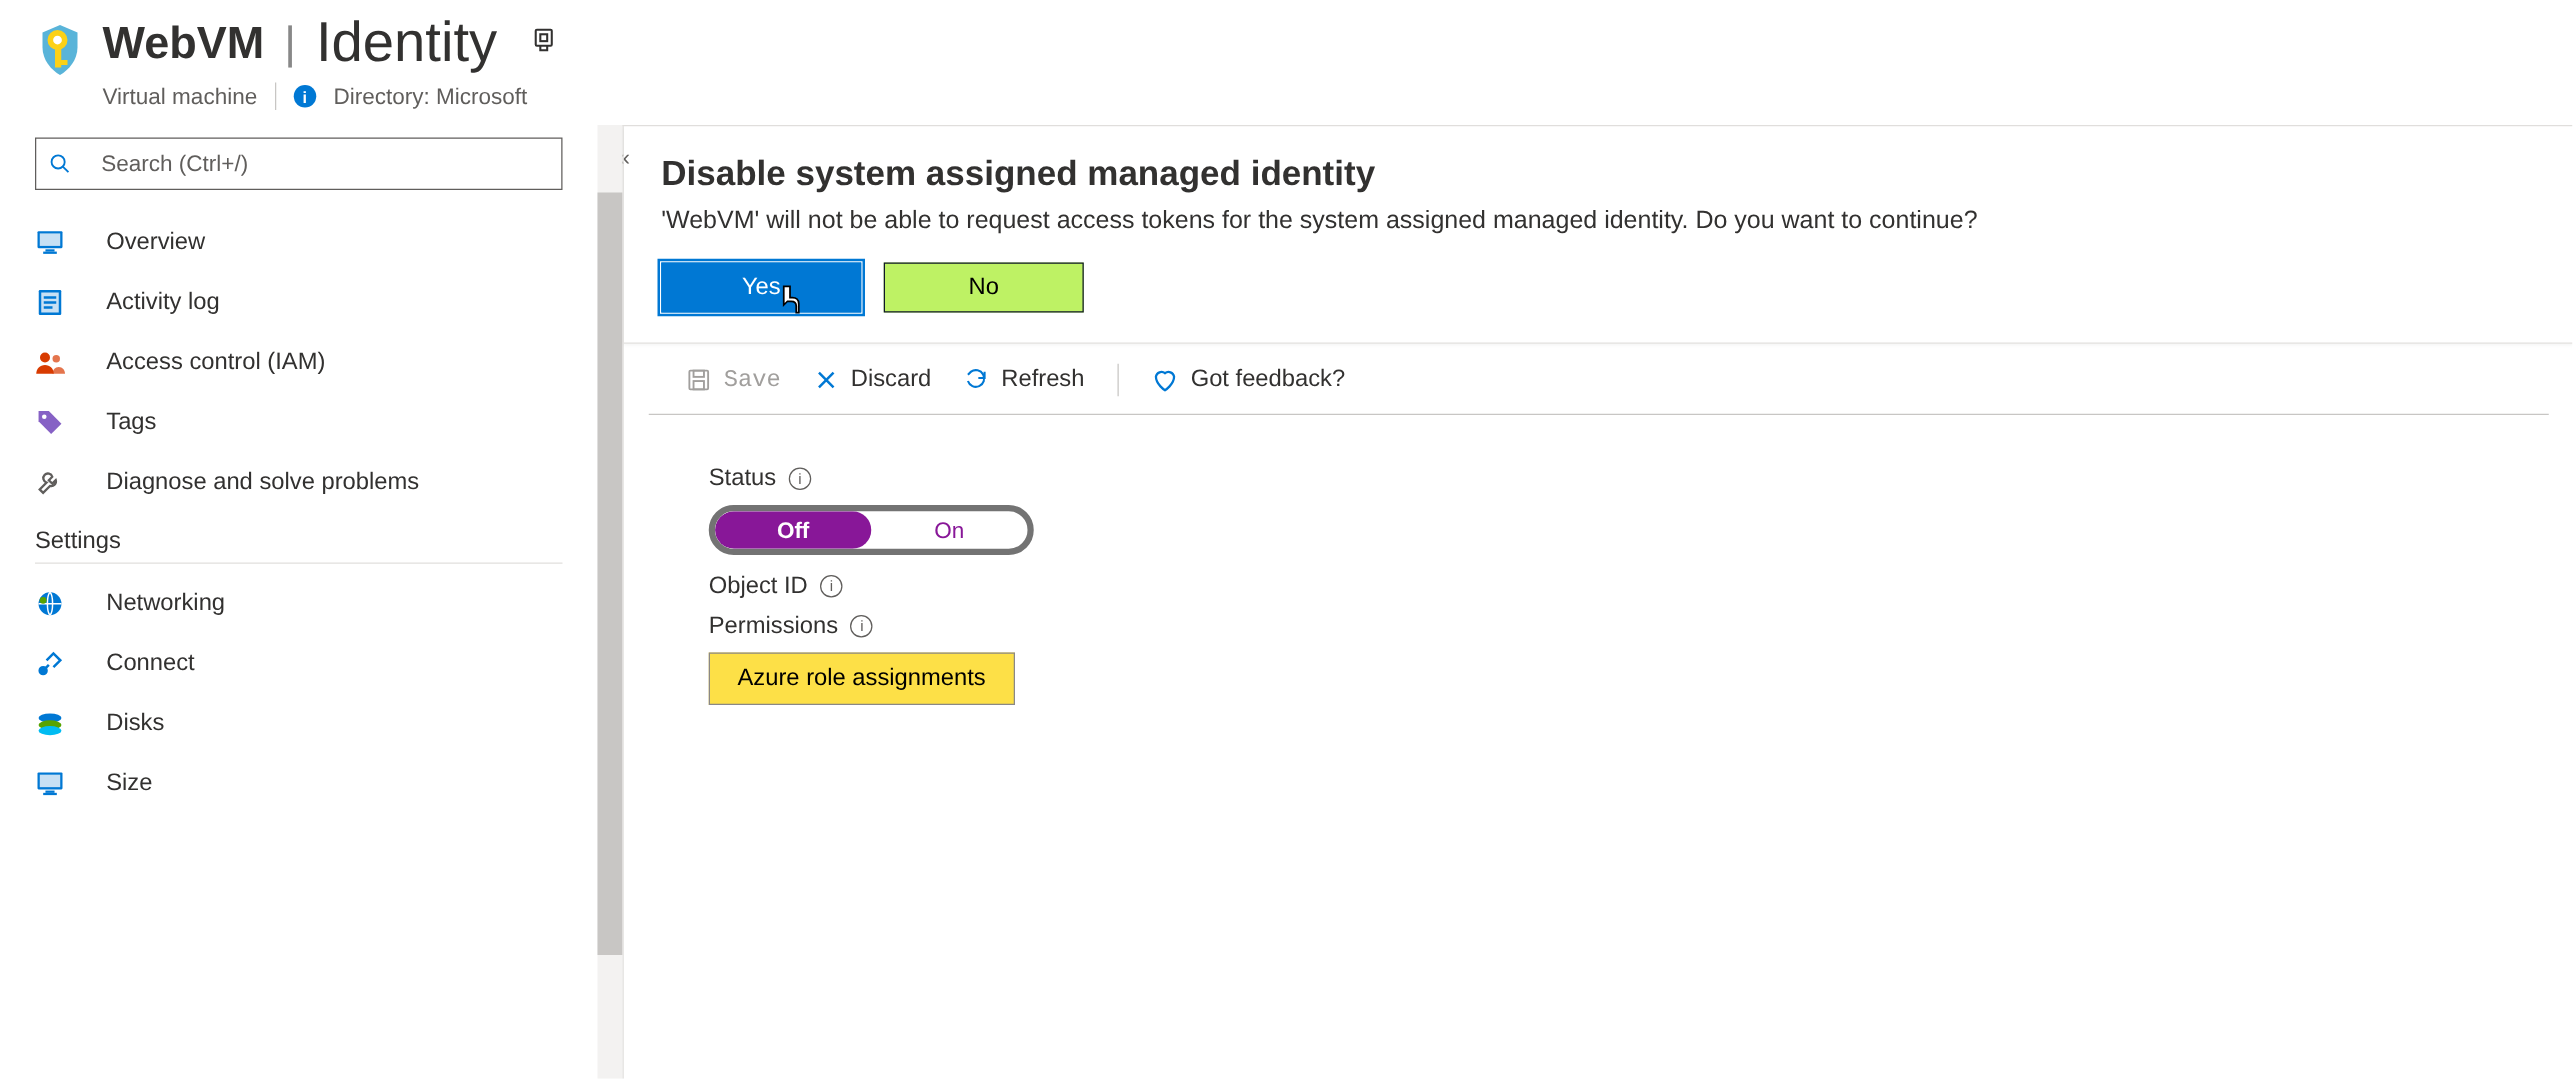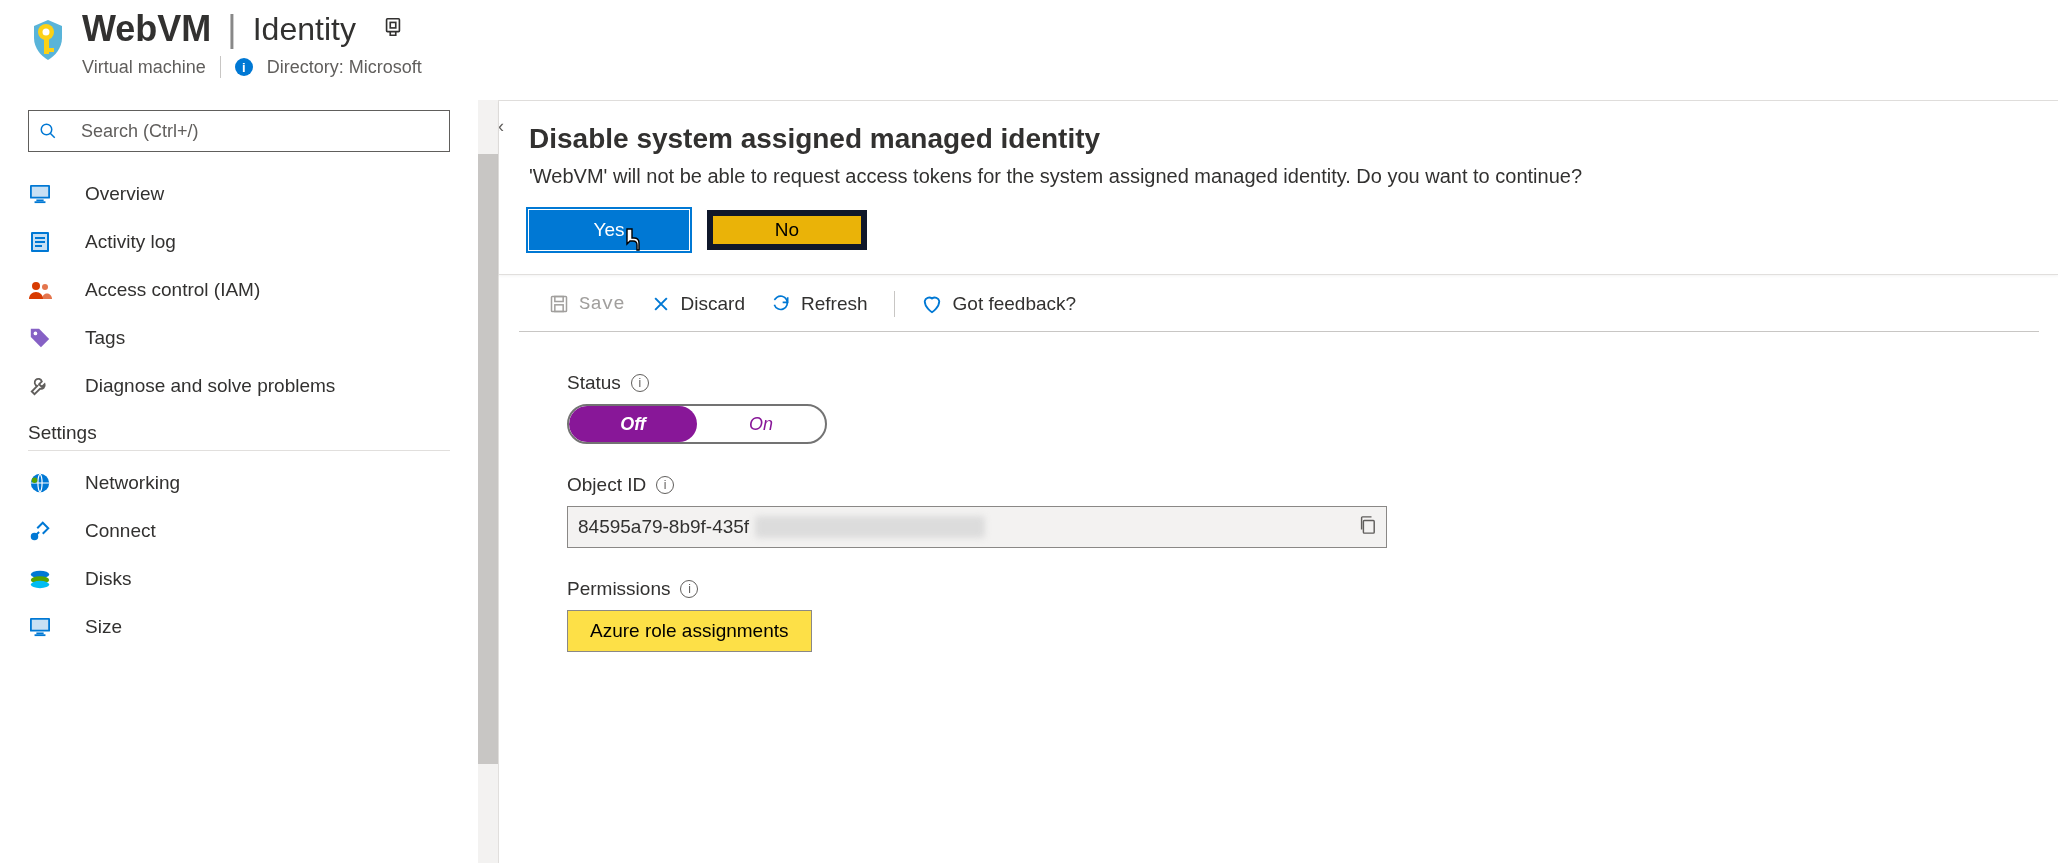--- a/index.html
+++ b/index.html
@@ -37,21 +37,21 @@
     font-size: 36px;
     font-weight: 700;
     color: #323130;
   }
   .hdr-sep {
     font-size: 36px;
     font-weight: 300;
     color: #888;
   }
   .hdr-subtitle {
-    font-size: 32px;
+    font-size: 45px;
     font-weight: 400;
     color: #323130;
   }
   .hdr-cmd-icon {
     color: #323130;
     margin-left: 10px;
     cursor: pointer;
   }
   .hdr-breadcrumb {
     display: flex;
@@ -182,22 +182,22 @@
   }
   .dialog-buttons {
     display: flex;
     gap: 18px;
     position: relative;
   }
   .btn {
     min-width: 160px;
     height: 40px;
     font-size: 19px;
-    border: 6px solid #0f172a;
-    background: #eab308;
+    border: 1px solid #0f172a;
+    background: #bef264;
     cursor: pointer;
     display: flex;
     align-items: center;
     justify-content: center;
   }
   .btn-primary {
     background: #0078d4;
     color: #fff;
     border: 1px solid #0078d4;
     outline: 2px solid #0078d4;
@@ -255,25 +255,24 @@
     display: inline-flex;
     align-items: center;
     justify-content: center;
     font-size: 12px;
     color: #605e5c;
   }
   .toggle {
     display: flex;
     width: 260px;
     height: 40px;
-    border: 2px solid #737373;
+    border: 5px solid #737373;
     border-radius: 20px;
     overflow: hidden;
-    margin-bottom: 30px;
-    font-style: italic;
+    margin-bottom: 14px;
   }
   .toggle-half {
     flex: 1;
     display: flex;
     align-items: center;
     justify-content: center;
     font-size: 18px;
     cursor: pointer;
   }
   .toggle-half.active {
@@ -523,32 +522,20 @@
       </div>
       <div class="toggle">
         <div class="toggle-half active">Off</div>
         <div class="toggle-half inactive">On</div>
       </div>
 
       <div class="field-label-row">
         <span>Object ID</span>
         <span class="info-outline">i</span>
       </div>
-      <div class="objectid-box">
-        <span class="objectid-text">
-          <span>84595a79-8b9f-435f</span>
-          <span class="redacted"></span>
-        </span>
-        <span class="copy-icon">
-          <svg width="18" height="20" viewBox="0 0 20 22" fill="none" stroke="currentColor" stroke-width="1.6">
-              <rect x="6" y="6" width="12" height="14" rx="1"></rect>
-              <path d="M4 16V3a1 1 0 0 1 1-1h10"></path>
-            </svg>
-        </span>
-      </div>
 
       <div class="field-label-row">
         <span>Permissions</span>
         <span class="info-outline">i</span>
       </div>
       <button class="perm-btn">Azure role assignments</button>
 
     </div>
   </div>
 </div>

